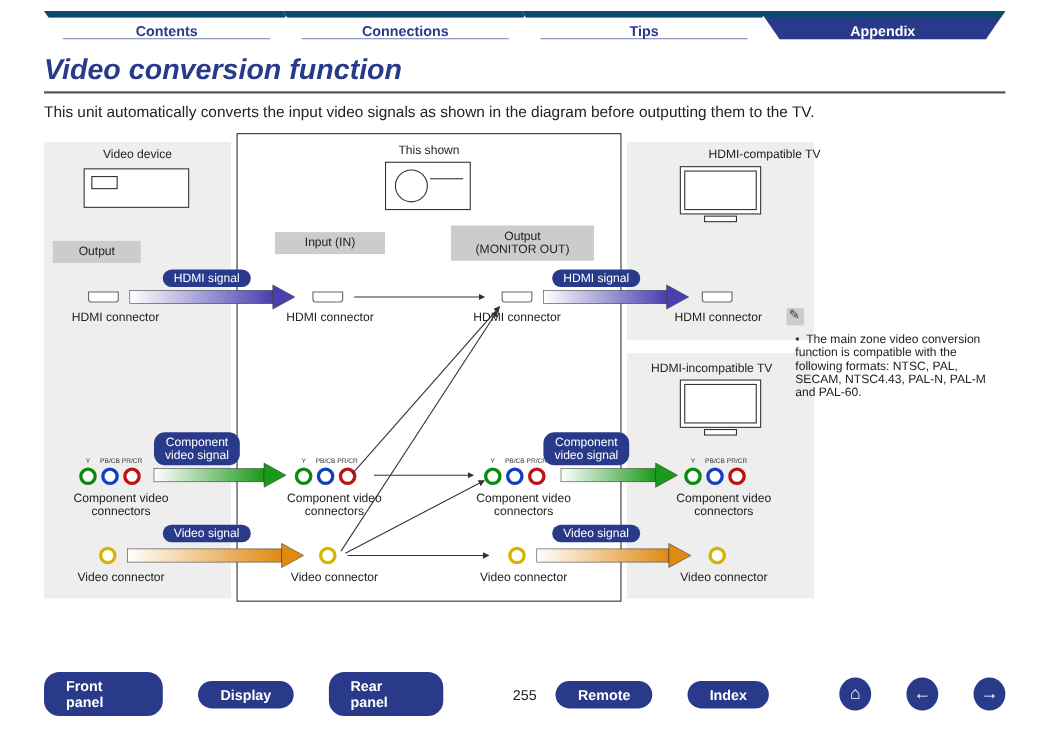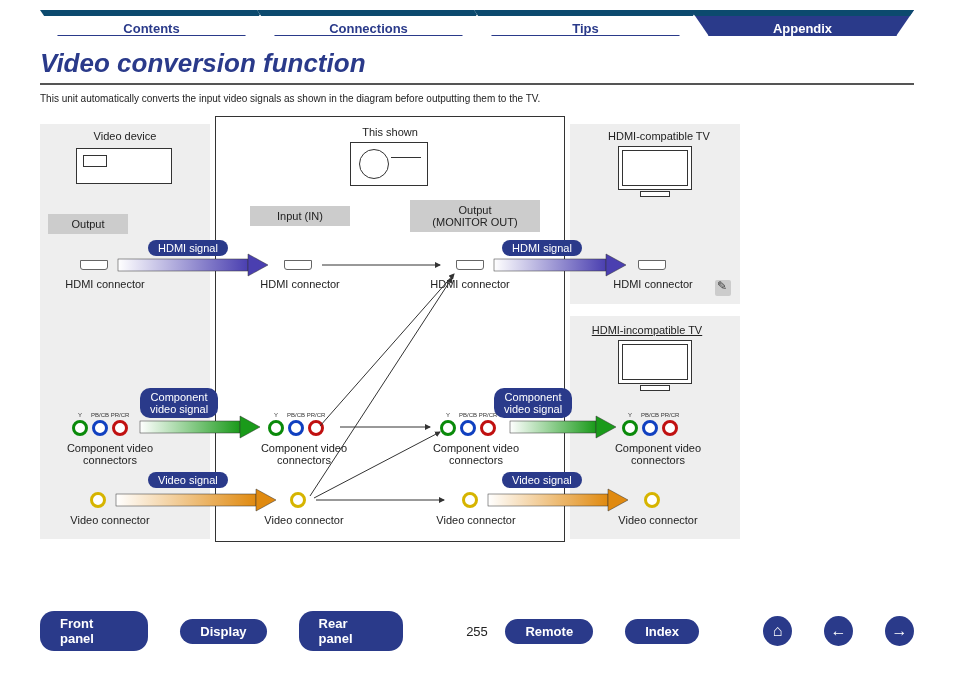--- a/index.html
+++ b/index.html
@@ -7,21 +7,21 @@
   
   
   .tabs { display: flex; padding: 10px 40px 0 40px; gap: 0; }
   .tab { flex: 1; height: 26px; line-height: 26px; text-align: center; font-weight: bold; font-size: 13px; position: relative; border-top: 6px solid #0c4a6e; border-bottom: 1px solid #2a3a8a; color: #2a3a8a; background: #fff; clip-path: polygon(0 0, 100% 0, 92% 100%, 8% 100%); margin-left: -6px; cursor: pointer; }
   .tab:first-child { margin-left: 0; }
   .tab.active { background: #2a3a8a; color: #fff; }
   
   
   .title-row { margin: 12px 40px 4px 40px; border-bottom: 2px solid #555; padding-bottom: 4px; font-style: italic; }
   .title-row h1 { font-size: 26px; font-weight: bold; color: #2a3a8a; }
-  .intro { margin: 8px 40px 0 40px; font-size: 10px; }
+  .intro { margin: 8px 40px 0 40px; font-size: 14px; }
   
   
   .diagram { position: relative; margin: 12px 0 0 40px; height: 430px; }
   .zone { position: absolute; background: #eee; }
   .zone-left { left: 0; top: 8px; width: 170px; height: 415px; }
   .zone-mid  { left: 175px; top: 0; width: 350px; height: 426px; border: 1px solid #333; background: transparent; }
   .zone-right1 { left: 530px; top: 8px; width: 170px; height: 180px; }
   .zone-right2 { left: 530px; top: 200px; width: 170px; height: 223px; }
   
   .lbl { font-size: 11px; text-align: center; position: absolute; }
@@ -90,27 +90,27 @@
   <div class="pill" style="left:8px; top:98px; width:80px;">Output</div>
 
   <div class="lbl" style="left:175px; top:10px; width:350px;">This shown</div>
   <div class="dev-unit"></div>
   <div class="pill" style="left:210px; top:90px; width:100px;">Input (IN)</div>
   <div class="pill" style="left:370px; top:84px; width:130px; line-height:1.1;">
     <span>Output</span><br>
     <span>(MONITOR OUT)</span>
   </div>
 
-  <div class="lbl" style="left:520px; top:14px; width:198px;">HDMI-compatible TV</div>
+  <div class="lbl" style="left:556px; top:14px; width:198px;">HDMI-compatible TV</div>
   <div class="dev-tv" style="left:578px; top:30px;">
       <div class="scr"></div>
       <div class="stand"></div>
     </div>
 
-  <div class="lbl" style="left:530px; top:208px; width:154px;text-decoration:underline;">HDMI-incompatible TV</div>
+  <div class="lbl" style="left:530px; top:208px; width:154px;">HDMI-incompatible TV</div>
   <div class="dev-tv" style="left:578px; top:224px;">
       <div class="scr"></div>
       <div class="stand"></div>
     </div>
 
   <div class="hdmi-port" style="left:40px; top:144px;"></div>
   <div class="lbl" style="left:0; top:162px; width:130px;">HDMI connector</div>
   <div class="hdmi-port" style="left:244px; top:144px;"></div>
   <div class="lbl" style="left:200px; top:162px; width:120px;">HDMI connector</div>
   <div class="hdmi-port" style="left:416px; top:144px;"></div>
@@ -240,20 +240,23 @@
 
     <line x1="280" y1="310" x2="414" y2="158" stroke="#333" marker-end="url(#ah)"></line>
     <line x1="270" y1="380" x2="412" y2="162" stroke="#333" marker-end="url(#ah)"></line>
     <line x1="274" y1="382" x2="400" y2="316" stroke="#333" marker-end="url(#ah)"></line>
   </svg>
 
 </div>
 
 <div class="note-area">
   <span class="pencil"></span>
+  <ul>
+      <li>The main zone video conversion function is compatible with the following formats: NTSC, PAL, SECAM, NTSC4.43, PAL-N, PAL-M and PAL-60.</li>
+    </ul>
 </div>
 
 <div class="pageno">255</div>
 
 <div class="bottom">
   <div class="btn">Front panel</div>
   <div class="btn">Display</div>
   <div class="btn">Rear panel</div>
   <div style="width:40px"></div>
   <div class="btn">Remote</div>

